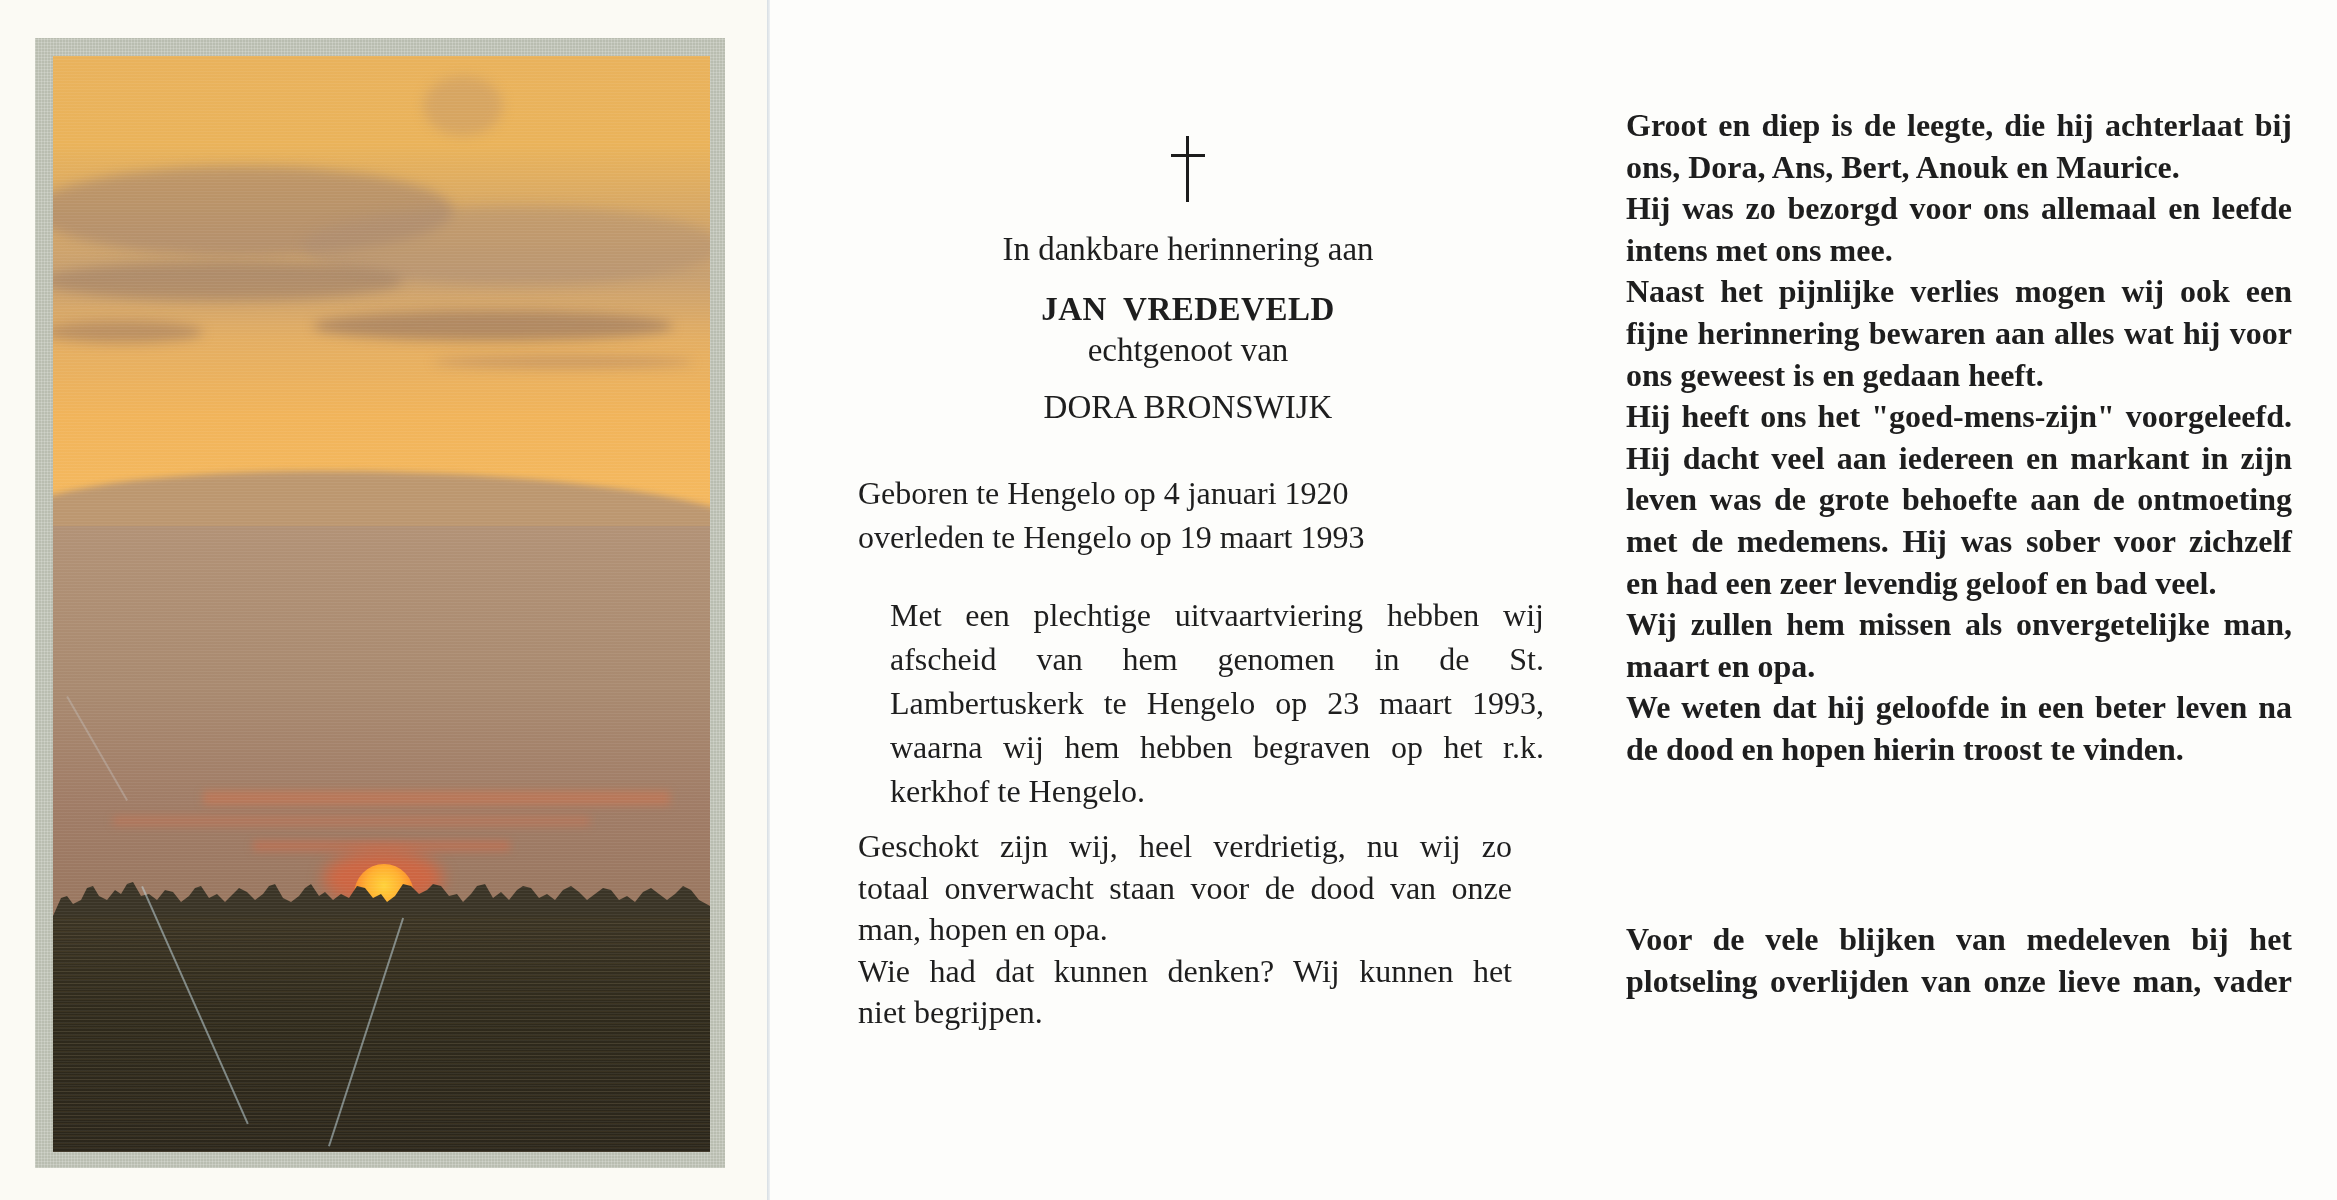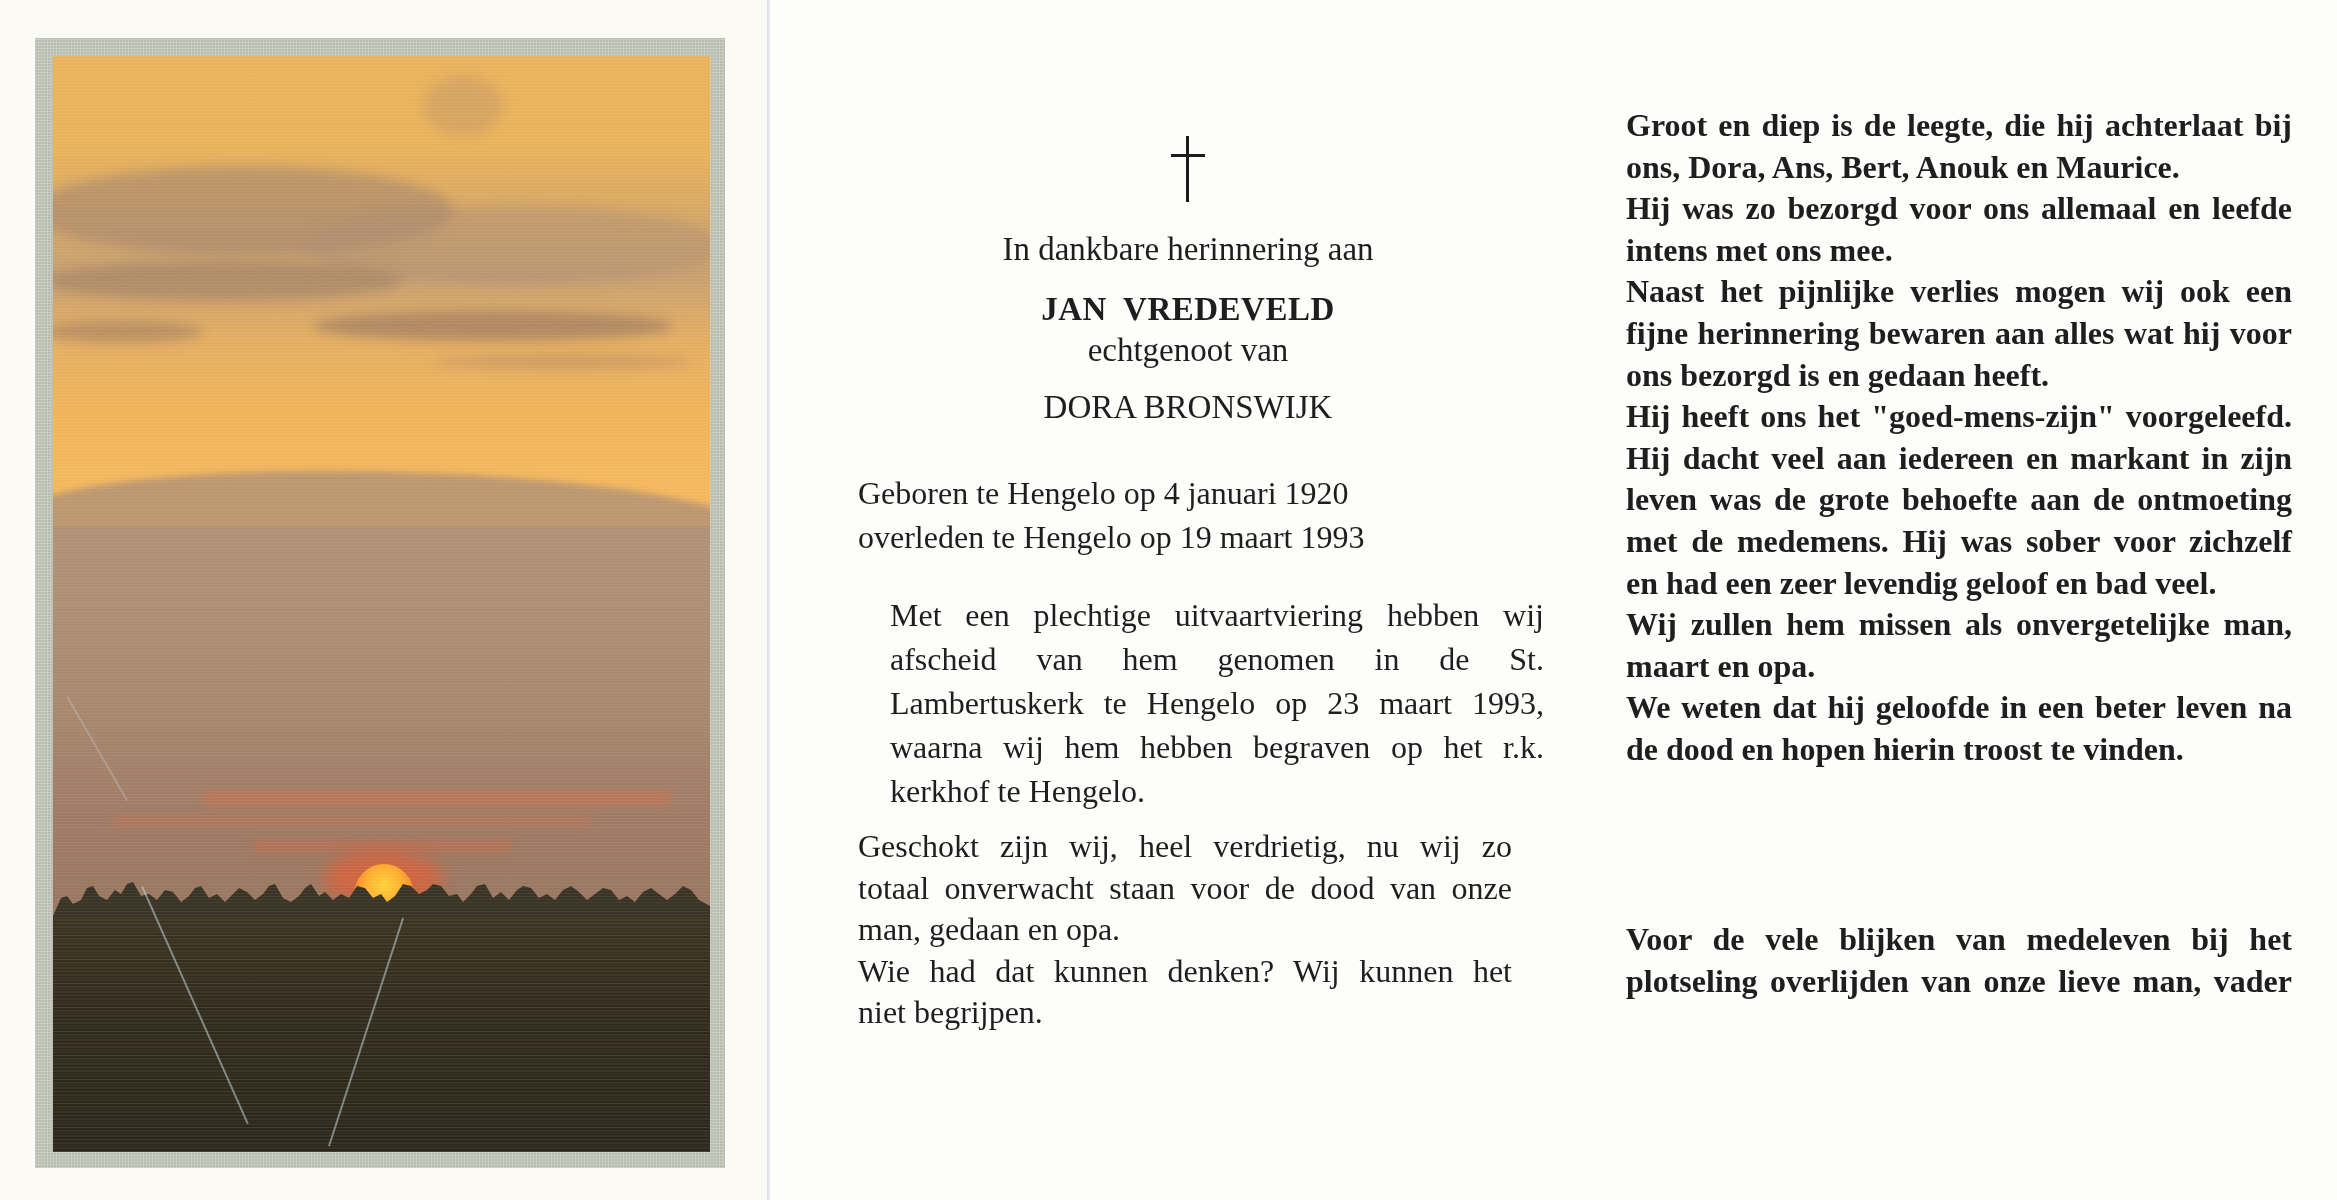--- a/index.html
+++ b/index.html
@@ -150,33 +150,33 @@
   <span class="ln j">Met een plechtige uitvaartviering hebben wij</span>
   <span class="ln j">afscheid van hem genomen in de St.</span>
   <span class="ln j">Lambertuskerk te Hengelo op 23 maart 1993,</span>
   <span class="ln j">waarna wij hem hebben begraven op het r.k.</span>
   <span class="ln">kerkhof te Hengelo.</span>
 </div>
 
 <div class="block mid-block geschokt" style="top:826px;">
   <span class="ln j">Geschokt zijn wij, heel verdrietig, nu wij zo</span>
   <span class="ln j">totaal onverwacht staan voor de dood van onze</span>
-  <span class="ln">man, gedaan en opa.</span>
+  <span class="ln">man, hopen en opa.</span>
   <span class="ln j">Wie had dat kunnen denken? Wij kunnen het</span>
   <span class="ln">niet begrijpen.</span>
 </div>
 
 <div class="block right-block" style="top:105px;">
   <span class="ln j">Groot en diep is de leegte, die hij achterlaat bij</span>
   <span class="ln">ons, Dora, Ans, Bert, Anouk en Maurice.</span>
   <span class="ln j">Hij was zo bezorgd voor ons allemaal en leefde</span>
   <span class="ln">intens met ons mee.</span>
   <span class="ln j">Naast het pijnlijke verlies mogen wij ook een</span>
   <span class="ln j">fijne herinnering bewaren aan alles wat hij voor</span>
-  <span class="ln">ons bezorgd is en gedaan heeft.</span>
+  <span class="ln">ons geweest is en gedaan heeft.</span>
   <span class="ln j">Hij heeft ons het "goed-mens-zijn" voorgeleefd.</span>
   <span class="ln j">Hij dacht veel aan iedereen en markant in zijn</span>
   <span class="ln j">leven was de grote behoefte aan de ontmoeting</span>
   <span class="ln j">met de medemens. Hij was sober voor zichzelf</span>
   <span class="ln">en had een zeer levendig geloof en bad veel.</span>
   <span class="ln j">Wij zullen hem missen als onvergetelijke man,</span>
   <span class="ln">maart en opa.</span>
   <span class="ln j">We weten dat hij geloofde in een beter leven na</span>
   <span class="ln">de dood en hopen hierin troost te vinden.</span>
 </div>

